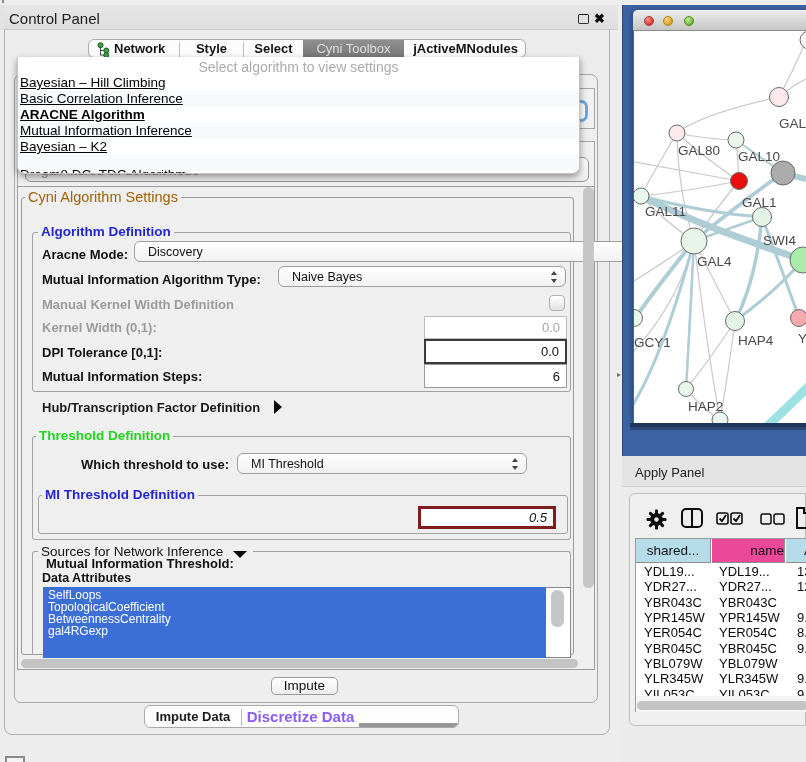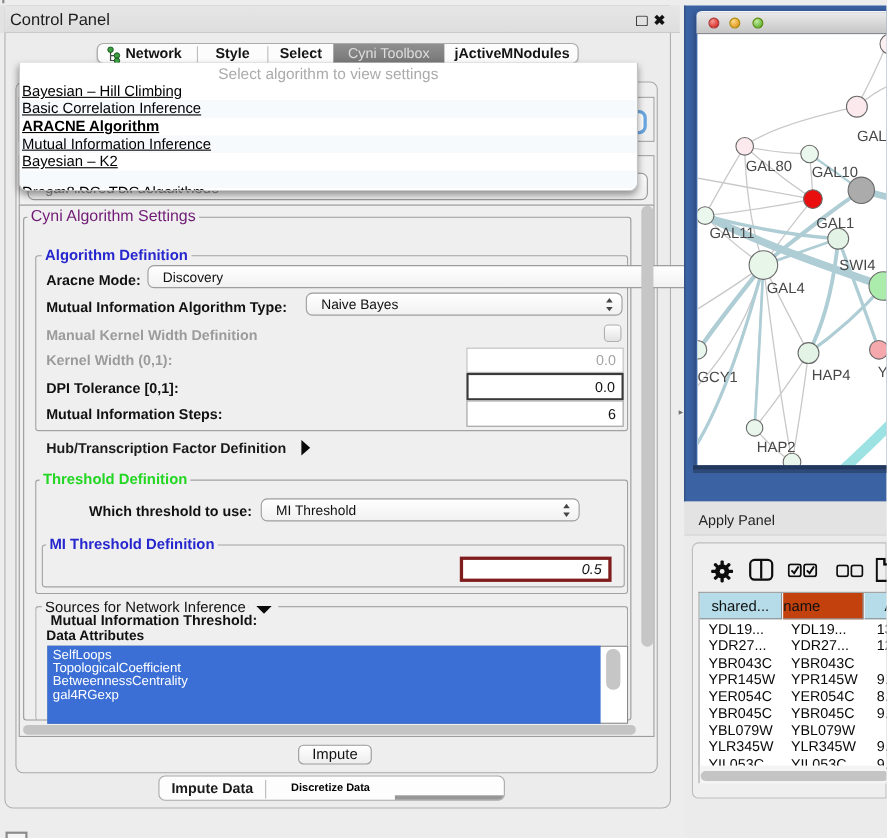--- a/index.html
+++ b/index.html
@@ -39,21 +39,21 @@
 
 <div class="abs" style="left:520px; top:100px; width:68px; height:22px; background:#fff; border:3px solid #6aa6df; border-radius:7px;"></div>
 
 <div class="abs" style="left:25px; top:157px; width:564px; height:25px; background:linear-gradient(#fdfdfd,#ededed); border:1px solid #979797; border-radius:6px;">
     <span style="position:absolute; left:15px; top:5px; font-size:13.5px; color:#8d8d8d;">galFiltered sif default node</span>
   </div>
 
 <div class="abs" style="left:17px; top:186px; width:578px; height:484px; background:#efefef; border:1px solid #9d9d9d;"></div>
 
 <div class="grp" style="left:21px; top:197px; width:553px; height:458px; border-color:#9a9a9a;"></div>
-<div class="gtitle" style="left:25px; top:189px; color:#701a75; background:#efefef; font-weight:normal; font-size:14.5px;">Cyni Algorithm Settings</div>
+<div class="gtitle" style="left:25px; top:189px; color:#a16207; background:#efefef; font-weight:normal; font-size:14.5px;">Cyni Algorithm Settings</div>
 
 <div class="grp" style="left:32px; top:232px; width:539px; height:160px;"></div>
 <div class="gtitle" style="left:38px; top:224px; color:#2626cf;">Algorithm Definition</div>
 
 <div class="lbl" style="position:absolute; left:42px; top:247px;">Aracne Mode:</div>
 <div class="combo" style="left:134px; top:241px; width:504px; height:21px;">
     <span class="ctext">Discovery</span>
     <span class="arr"></span>
   </div>
 
@@ -106,21 +106,21 @@
 <div class="abs" style="left:551px; top:590px; width:13px; height:37px; background:#c6c6c6; border-radius:6px;"></div>
 
 <div class="abs" style="left:583px; top:187px; width:11px; height:401px; background:#c6c6c6; border-radius:5.5px;"></div>
 <div class="abs" style="left:21px; top:659px; width:557px; height:9px; background:#c4c4c4; border-radius:4.5px;"></div>
 
 <div class="abs" style="left:271px; top:677px; width:67px; height:18px; background:linear-gradient(#ffffff,#ededed); border:1px solid #9b9b9b; border-radius:5px; font-size:13.5px; color:#111; text-align:center; line-height:16px;">Impute</div>
 
 <div class="abs" style="left:144px; top:705px; width:315px; height:23px; background:#fdfdfd; border:1px solid #a9a9a9; border-radius:6px; overflow:hidden;">
   <div style="position:absolute; left:0; top:0; width:96px; height:23px; font-size:13px; font-weight:bold; color:#1a1a1a; text-align:center; line-height:22px;">Impute Data</div>
   <div style="position:absolute; left:96px; top:3px; width:1px; height:17px; background:#b9b9b9;"></div>
-  <div style="position:absolute; left:97px; top:0; width:117px; height:23px; font-size:10px; font-weight:bold; color:#000000; text-align:center; line-height:22px;">Discretize Data</div>
+  <div style="position:absolute; left:97px; top:0; width:117px; height:23px; font-size:15px; font-weight:bold; color:#8b5cf6; text-align:center; line-height:22px;">Discretize Data</div>
   <div style="position:absolute; left:214px; top:17px; width:101px; height:23px; background:linear-gradient(#999999,#7d7d7d); font-size:13px; color:#e9e9e9; text-align:right; line-height:22px;">Infer Network</div>
 </div>
 
 <div class="abs" style="left:5px; top:756px; width:20px; height:10px; border:2px solid #8a8a8a; background:#f4f4f4;"></div>
 <div class="abs" style="left:2px; top:0px; width:2px; height:3px; background:#8a8a8a;"></div>
 
 <div class="abs" style="left:88px; top:39px; width:438px; height:19px; background:#fcfcfc; border:1px solid #ababab; border-radius:6px; overflow:hidden; box-shadow:0 1px 1px rgba(0,0,0,0.1);">
   <div style="position:absolute; left:0; top:0; width:90px; height:19px;"></div>
   <svg style="position:absolute; left:8px; top:2px;" width="15" height="16" viewBox="0 0 15 16">
     <path d="M3.5 4 L3.5 13 L8 13 M3.5 8.5 L8 8.5" stroke="#4a4a4a" stroke-width="1.1" fill="none"></path>
@@ -279,21 +279,21 @@
   <rect x="14" y="1" width="10" height="10" rx="2" fill="none" stroke="#0d0d0d" stroke-width="1.5"></rect>
 </svg>
 <svg class="abs" style="left:796px; top:507px;" width="12" height="22" viewBox="0 0 12 22">
   <path d="M1 1 L8 1 L8 6 L13 6 L13 21 L1 21 Z" fill="none" stroke="#0d0d0d" stroke-width="2"></path>
   <path d="M8 1 L8 6 L13 6" fill="none" stroke="#0d0d0d" stroke-width="1.5"></path>
 </svg>
 
 <div class="abs" style="left:635px; top:538px; width:171px; height:174px; background:#fff; border-left:1px solid #9a9a9a; border-top:1px solid #9a9a9a; overflow:hidden;">
 
   <div style="position:absolute; left:0; top:0; width:75px; height:24px; background:#b5dce8; border-right:1px solid #8e8e8e; border-bottom:1px solid #8e8e8e; font-size:13.5px; color:#111; text-align:center; line-height:23px;">shared...</div>
-  <div style="position:absolute; left:76px; top:0; width:73px; height:24px; background:#c2410c; border-right:1px solid #8e8e8e; border-bottom:1px solid #8e8e8e; font-size:13.5px; color:#111; text-align:left; line-height:23px;">name</div>
+  <div style="position:absolute; left:76px; top:0; width:73px; height:24px; background:#ec4899; border-right:1px solid #8e8e8e; border-bottom:1px solid #8e8e8e; font-size:13.5px; color:#111; text-align:right; line-height:23px;">name</div>
   <div style="position:absolute; left:150px; top:0; width:22px; height:24px; background:#b5dce8; border-bottom:1px solid #8e8e8e; font-size:13.5px; color:#111; line-height:23px;">
       <span style="position:absolute; left:18px;">A</span>
     </div>
 
   <div style="position:absolute; left:8px; top:25px; font-size:13px; color:#0a0a0a; line-height:15.35px;">YDL19...<br>YDR27...<br>YBR043C<br>YPR145W<br>YER054C<br>YBR045C<br>YBL079W<br>YLR345W<br>YIL053C</div>
   <div style="position:absolute; left:83px; top:25px; font-size:13px; color:#0a0a0a; line-height:15.35px;">YDL19...<br>YDR27...<br>YBR043C<br>YPR145W<br>YER054C<br>YBR045C<br>YBL079W<br>YLR345W<br>YIL053C</div>
   <div style="position:absolute; left:161px; top:25px; font-size:13px; color:#0a0a0a; line-height:15.35px;">13<br>12<br>&nbsp;<br>9.<br>8.<br>9.<br>&nbsp;<br>9.<br>9.</div>
 
   <div style="position:absolute; left:0px; top:157px; width:172px; height:17px; background:#f4f4f4;"></div>
   <div style="position:absolute; left:1px; top:162px; width:171px; height:9px; background:#c4c4c4; border-radius:5px;"></div>

